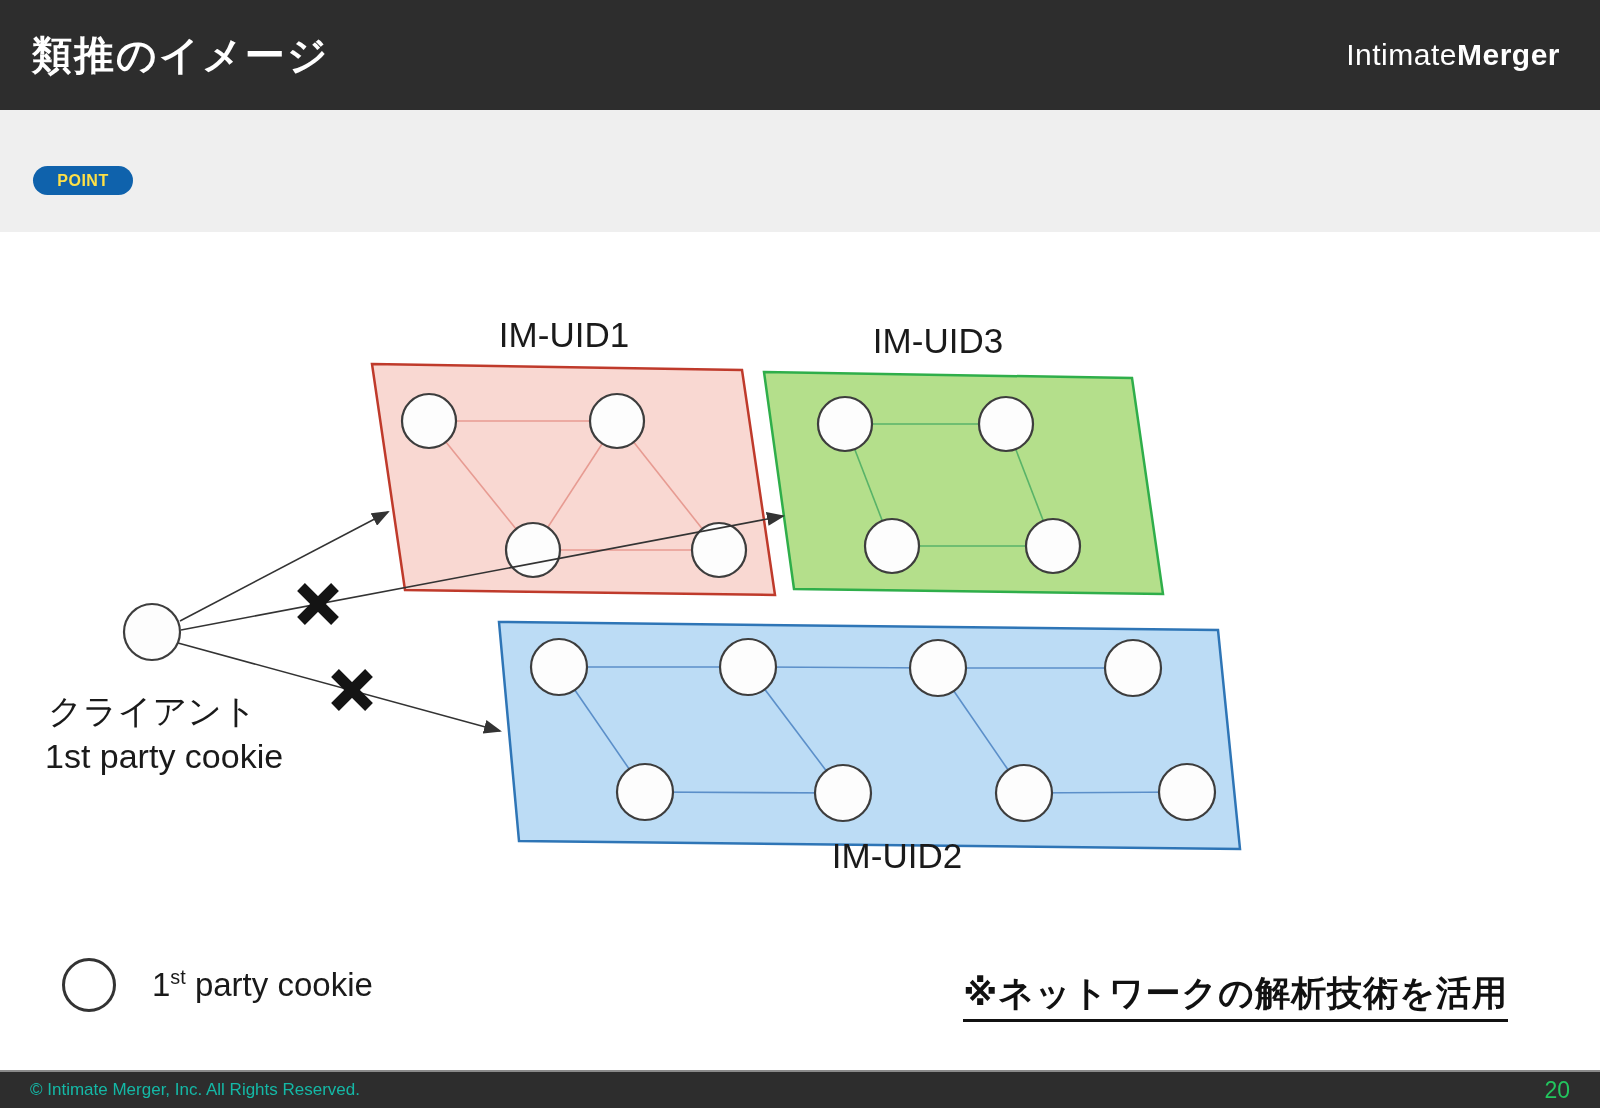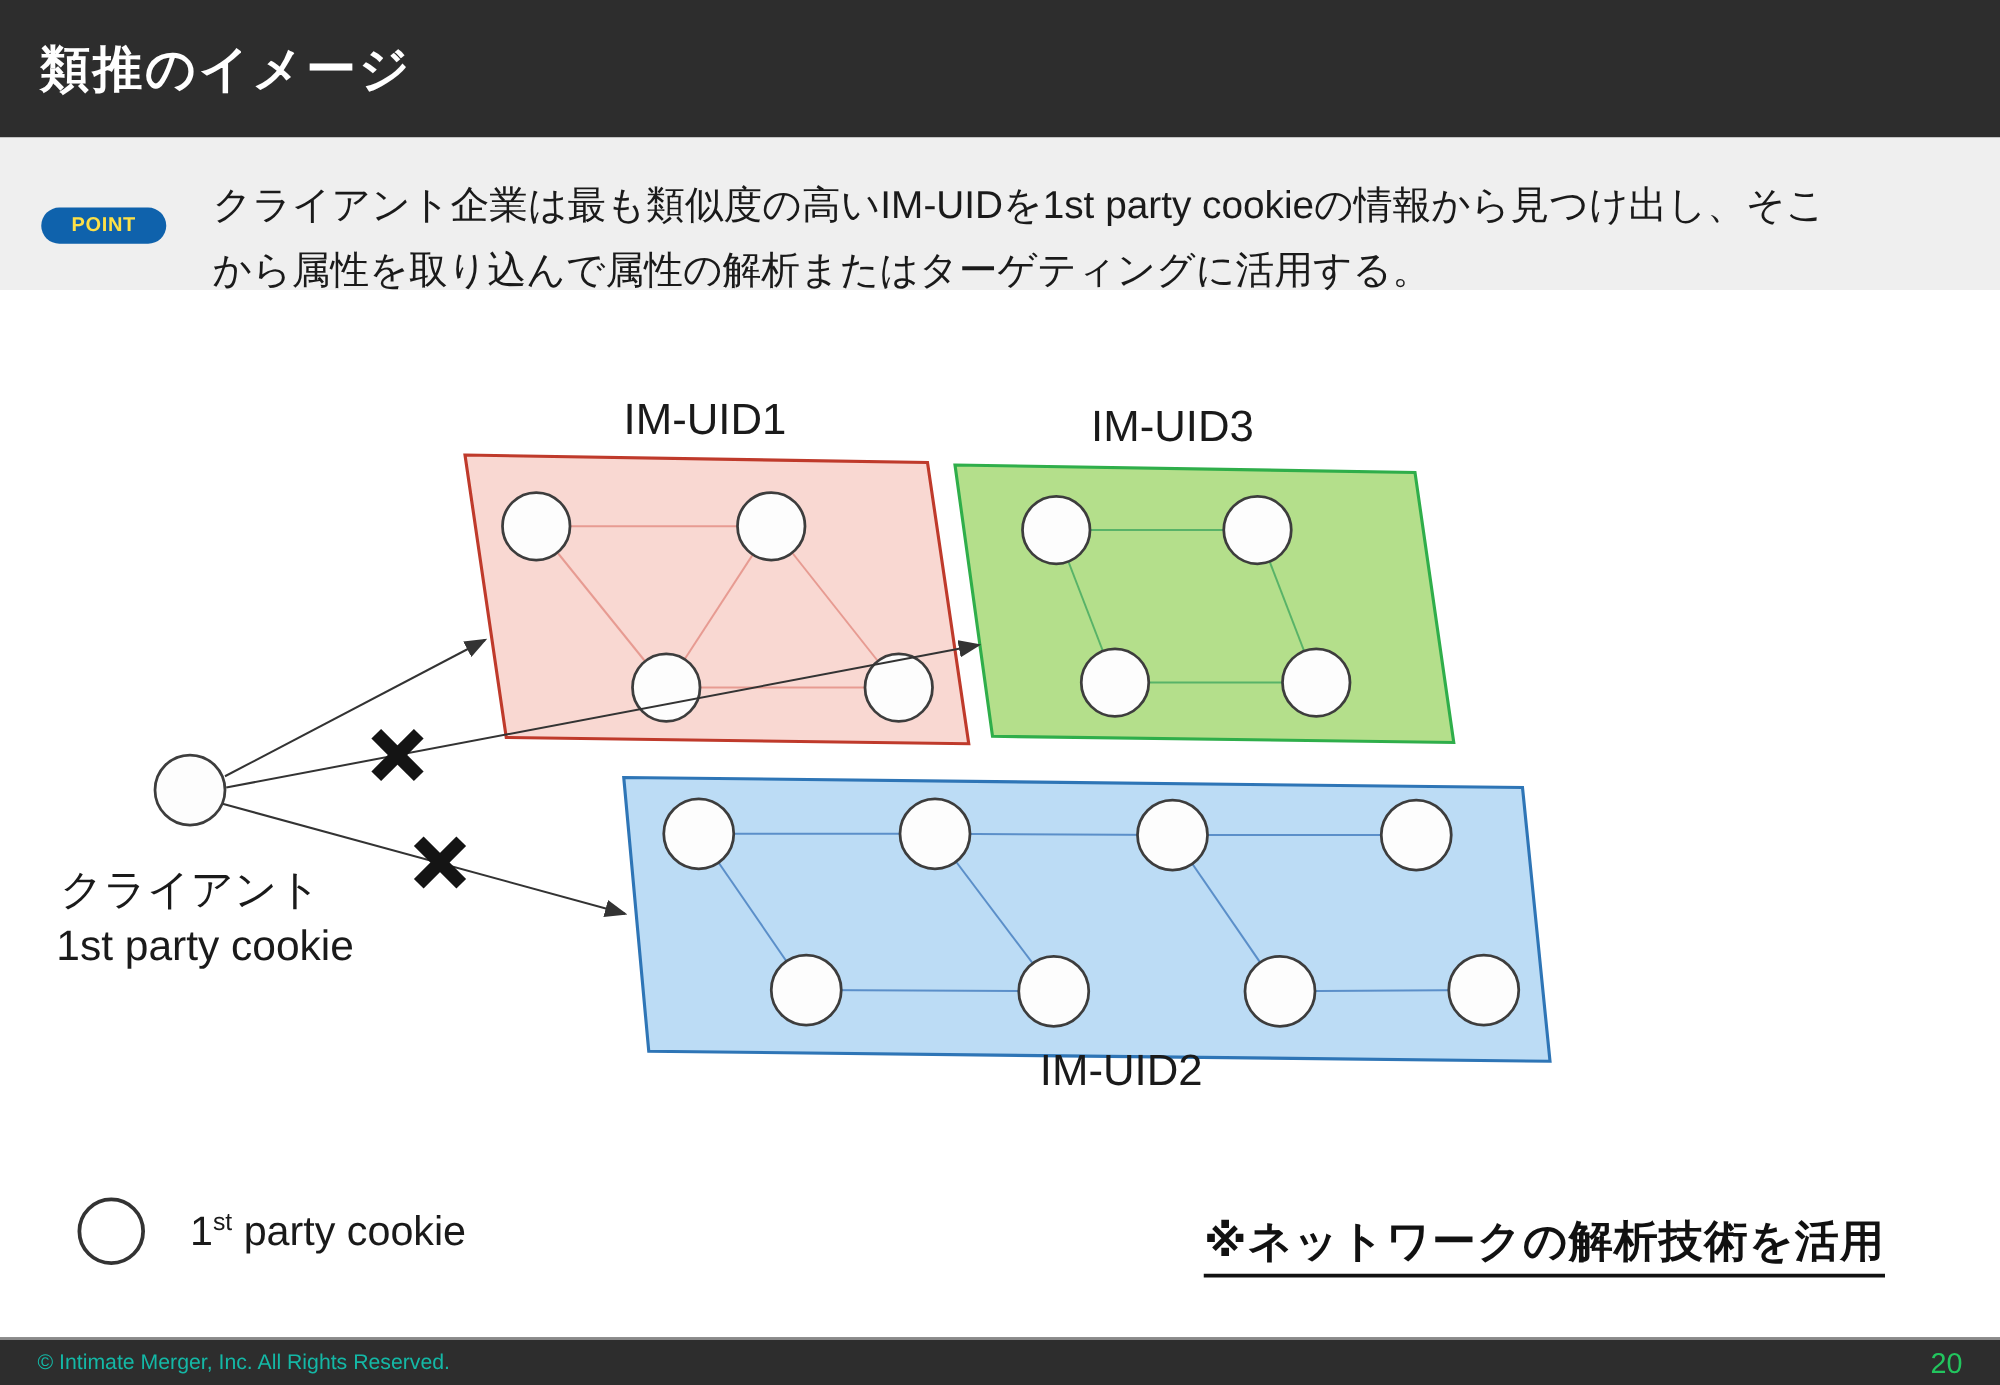--- a/index.html
+++ b/index.html
@@ -52,28 +52,25 @@
   .copyright { color:#14b8a6; font-size:17px; }
   .page-num { margin-left:auto; color:#22c55e; font-size:23px; }
 </style>
 </head>
 <body>
 
 <div class="slide">
 
   <header class="header">
     <div class="page-title">類推のイメージ</div>
+    <div class="logo"><span>Intimate</span><b>Merger</b></div>
   </header>
 
   <section class="point">
     <div class="point-badge">POINT</div>
-    <div class="point-text">
-      <div>クライアント企業は最も類似度の高いIM-UIDを1st party cookieの情報から見つけ出し、そこ</div>
-      <div>から属性を取り込んで属性の解析またはターゲティングに活用する。</div>
-    </div>
   </section>
 
   <main class="main">
 
     <svg class="diagram-svg" width="1600" height="838" viewBox="0 232 1600 838" xmlns="http://www.w3.org/2000/svg">
       <defs>
         <marker id="arr" markerWidth="18" markerHeight="14" refX="16" refY="7" orient="auto" markerUnits="userSpaceOnUse">
           <path d="M0,0 L18,7 L0,14 Z" fill="#333333"></path>
         </marker>
       </defs>

